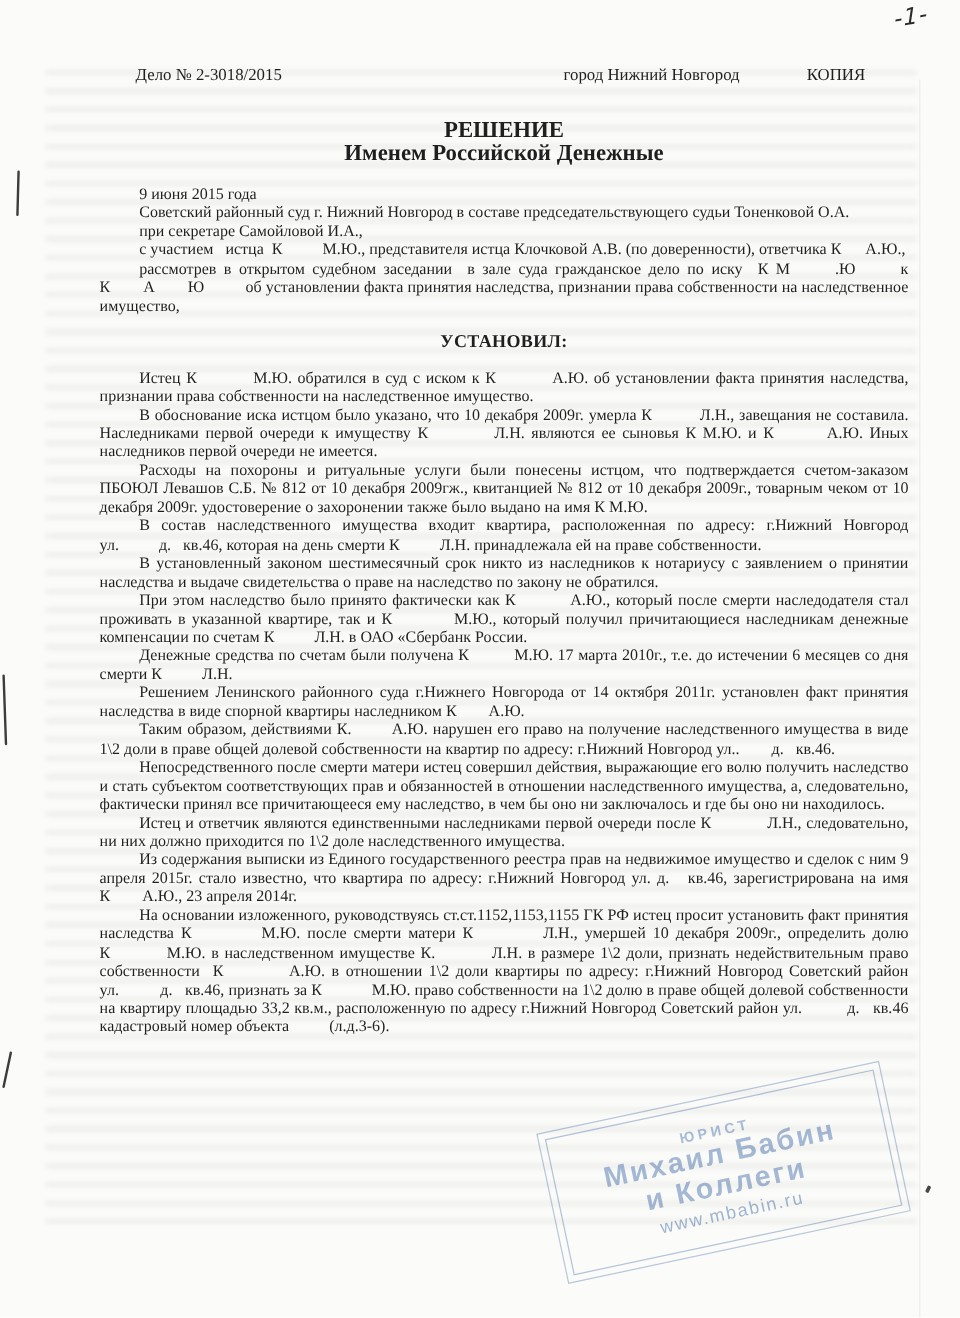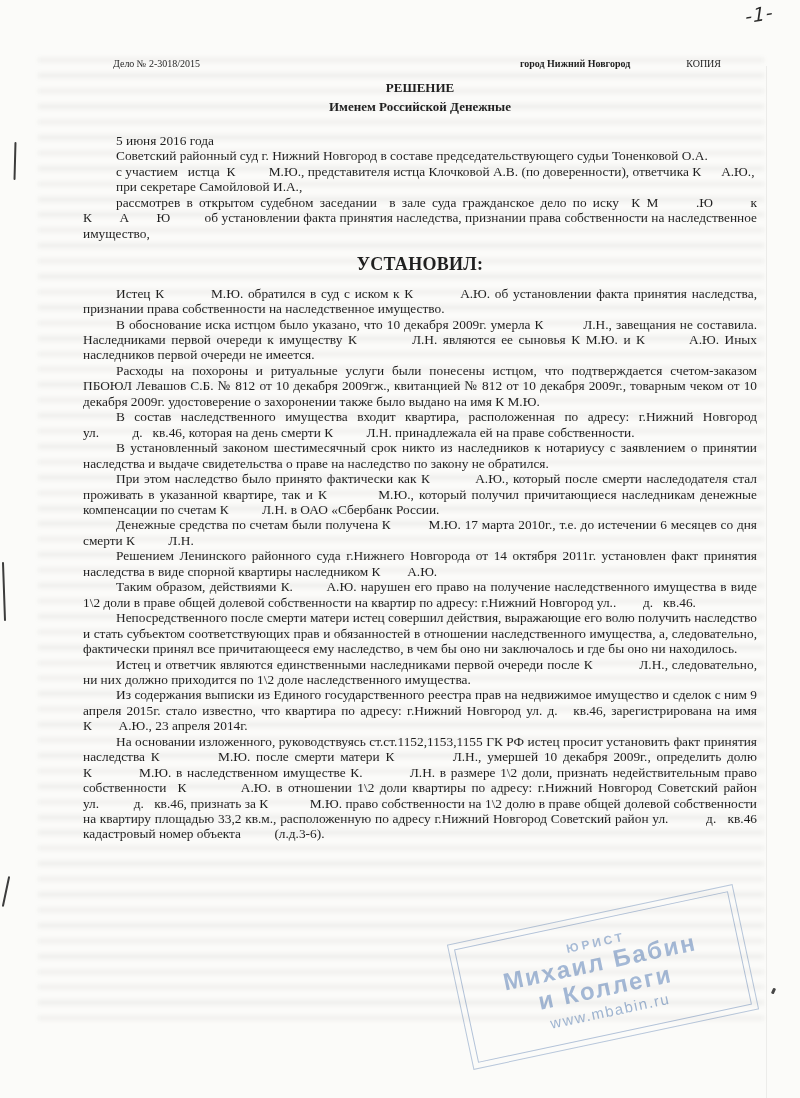--- a/index.html
+++ b/index.html
@@ -35,35 +35,35 @@
   .pagenum {
     position: absolute; top: 3px; right: 26px;
     font-family: "DejaVu Sans", sans-serif;
     font-size: 19px; font-style: italic;
     letter-spacing: 1px; color: #2b2b2b;
     transform: rotate(-10deg) skewX(-8deg);
   }
 
   .content { position: absolute; left: 83px; top: 56px; width: 674px; }
 
-  .doc-header { display: flex; font-size: 10px; line-height: 16px; }
+  .doc-header { display: flex; font-size: 14px; line-height: 16px; }
   .doc-header .case { margin-left: 30px; }
-  .doc-header .city { margin-left: auto; font-weight: bold; }
+  .doc-header .city { margin-left: auto; }
   .doc-header .copy { margin-left: 56px; margin-right: 36px; text-align: right; }
 
   .title-block {
-    text-align: center; margin-top: 7px;
-    font-weight: bold; font-size: 13px; line-height: 18.5px;
+    text-align: center; margin-top: 28px;
+    font-weight: bold; font-size: 19px; line-height: 18.5px;
   }
 
   .paras { margin-top: 17px; font-size: 13.35px; line-height: 15.45px; text-align: justify; }
   .paras p { margin: 0; text-indent: 33px; }
   .paras .heading {
     text-align: center; font-weight: bold; text-indent: 0;
-    margin: 16px 0 13px; font-size: 18px; letter-spacing: 0.3px;
+    margin: 16px 0 13px; font-size: 15px; letter-spacing: 0.3px;
   }
 
   
   .mark { position: absolute; background: #3c3c3c; border-radius: 1px; }
   .mark1 { left: 14px; top: 142px; width: 2px; height: 38px; transform: rotate(1.5deg); }
   .mark2 { left: 3px;  top: 562px; width: 2px; height: 59px; transform: rotate(-2deg); }
   .mark3 { left: 5px;  top: 876px; width: 2px; height: 31px; transform: rotate(12deg); }
 
   .ink-speck {
     position: absolute; left: 772px; top: 988px;
@@ -122,24 +122,24 @@
       <span class="city">город Нижний Новгород</span>
       <span class="copy">КОПИЯ</span>
     </div>
 
     <div class="title-block">
       <div>РЕШЕНИЕ</div>
       <div>Именем Российской Денежные</div>
     </div>
 
     <div class="paras">
-      <p>5 июня 2016 года</p>
+      <p>9 июня 2015 года</p>
       <p>Советский районный суд г. Нижний Новгород в составе председательствующего судьи Тоненковой О.А.</p>
+      <p>при секретаре Самойловой И.А.,</p>
       <p>с участием&nbsp;&nbsp;&nbsp;истца&nbsp;&nbsp;К&nbsp;&nbsp;&nbsp;&nbsp;&nbsp;&nbsp;&nbsp;&nbsp;&nbsp;&nbsp;М.Ю., представителя истца Клочковой А.В. (по доверенности), ответчика К&nbsp;&nbsp;&nbsp;&nbsp;&nbsp;&nbsp;А.Ю.,</p>
-      <p>при секретаре Самойловой И.А.,</p>
       <p>рассмотрев в открытом судебном заседании&nbsp;&nbsp;в зале суда гражданское дело по иску&nbsp;&nbsp;К М&nbsp;&nbsp;&nbsp;&nbsp;&nbsp;&nbsp;.Ю&nbsp;&nbsp;&nbsp;&nbsp;&nbsp;&nbsp;к К&nbsp;&nbsp;&nbsp;&nbsp;&nbsp;&nbsp;&nbsp;&nbsp;А&nbsp;&nbsp;&nbsp;&nbsp;&nbsp;&nbsp;&nbsp;&nbsp;Ю&nbsp;&nbsp;&nbsp;&nbsp;&nbsp;&nbsp;&nbsp;&nbsp;&nbsp;&nbsp;об установлении факта принятия наследства, признании права собственности на наследственное имущество,</p>
 
       <p class="heading">УСТАНОВИЛ:</p>
 
       <p>Истец К&nbsp;&nbsp;&nbsp;&nbsp;&nbsp;&nbsp;&nbsp;&nbsp;&nbsp;&nbsp;М.Ю. обратился в суд с иском к К&nbsp;&nbsp;&nbsp;&nbsp;&nbsp;&nbsp;&nbsp;&nbsp;&nbsp;&nbsp;А.Ю. об установлении факта принятия наследства, признании права собственности на наследственное имущество.</p>
       <p>В обоснование иска истцом было указано, что 10 декабря 2009г. умерла К&nbsp;&nbsp;&nbsp;&nbsp;&nbsp;&nbsp;&nbsp;&nbsp;&nbsp;&nbsp;Л.Н., завещания не составила. Наследниками первой очереди к имуществу К&nbsp;&nbsp;&nbsp;&nbsp;&nbsp;&nbsp;&nbsp;&nbsp;&nbsp;&nbsp;Л.Н. являются ее сыновья К М.Ю. и К&nbsp;&nbsp;&nbsp;&nbsp;&nbsp;&nbsp;&nbsp;&nbsp;А.Ю. Иных наследников первой очереди не имеется.</p>
       <p>Расходы на похороны и ритуальные услуги были понесены истцом, что подтверждается счетом-заказом ПБОЮЛ Левашов С.Б. № 812 от 10 декабря 2009гж., квитанцией № 812 от 10 декабря 2009г., товарным чеком от 10 декабря 2009г. удостоверение о захоронении также было выдано на имя К М.Ю.</p>
       <p>В состав наследственного имущества входит квартира, расположенная по адресу: г.Нижний Новгород ул.&nbsp;&nbsp;&nbsp;&nbsp;&nbsp;&nbsp;&nbsp;&nbsp;&nbsp;&nbsp;д.&nbsp;&nbsp;&nbsp;кв.46, которая на день смерти К&nbsp;&nbsp;&nbsp;&nbsp;&nbsp;&nbsp;&nbsp;&nbsp;&nbsp;&nbsp;Л.Н. принадлежала ей на праве собственности.</p>
       <p>В установленный законом шестимесячный срок никто из наследников к нотариусу с заявлением о принятии наследства и выдаче свидетельства о праве на наследство по закону не обратился.</p>
       <p>При этом наследство было принято фактически как К&nbsp;&nbsp;&nbsp;&nbsp;&nbsp;&nbsp;&nbsp;&nbsp;&nbsp;&nbsp;А.Ю., который после смерти наследодателя стал проживать в указанной квартире, так и К&nbsp;&nbsp;&nbsp;&nbsp;&nbsp;&nbsp;&nbsp;&nbsp;&nbsp;&nbsp;М.Ю., который получил причитающиеся наследникам денежные компенсации по счетам К&nbsp;&nbsp;&nbsp;&nbsp;&nbsp;&nbsp;&nbsp;&nbsp;&nbsp;&nbsp;Л.Н. в ОАО «Сбербанк России.</p>

